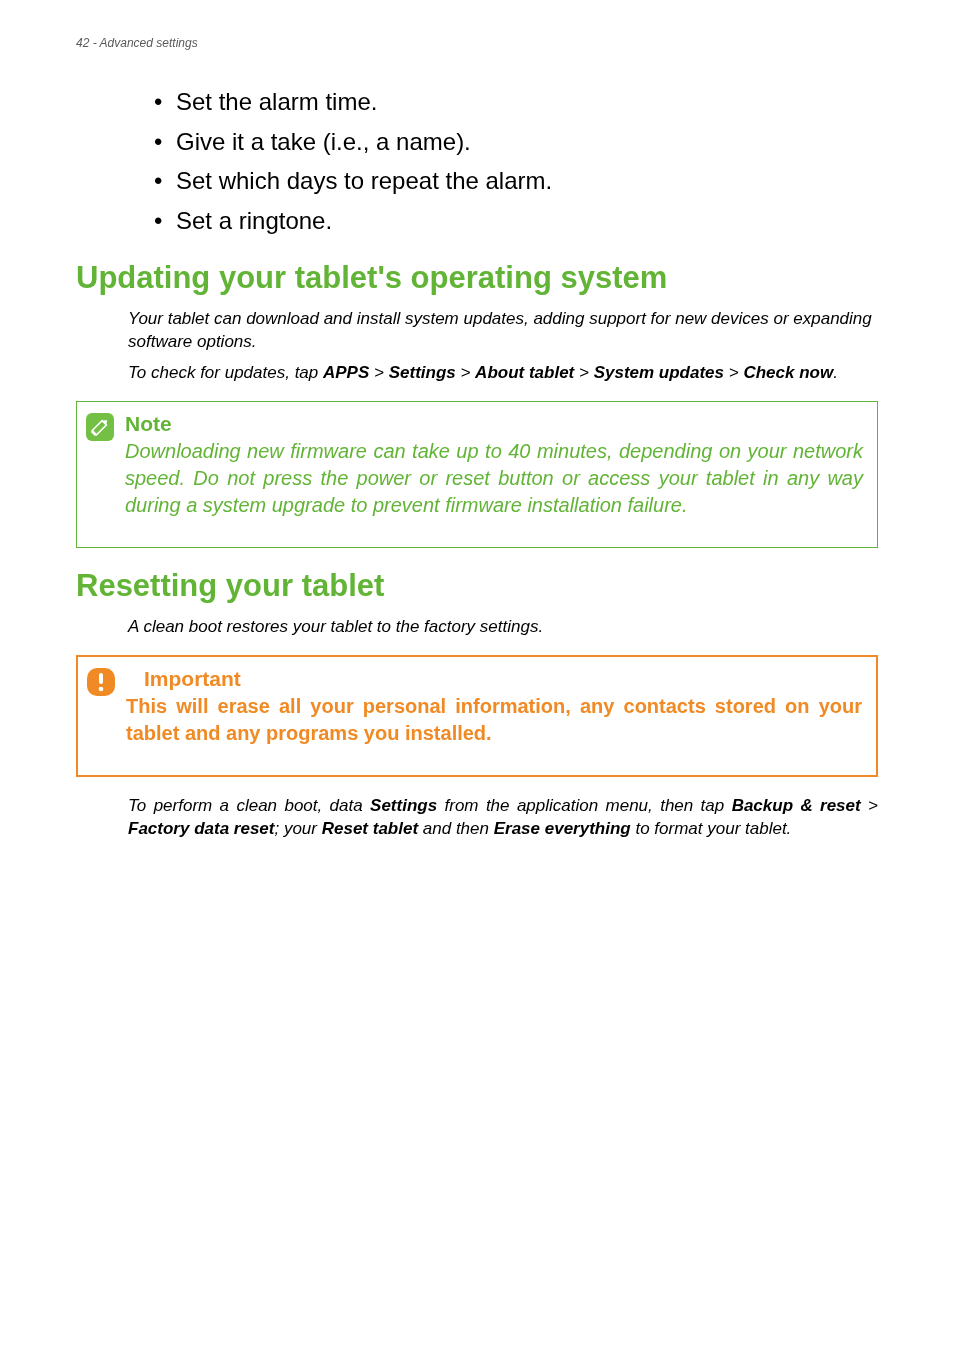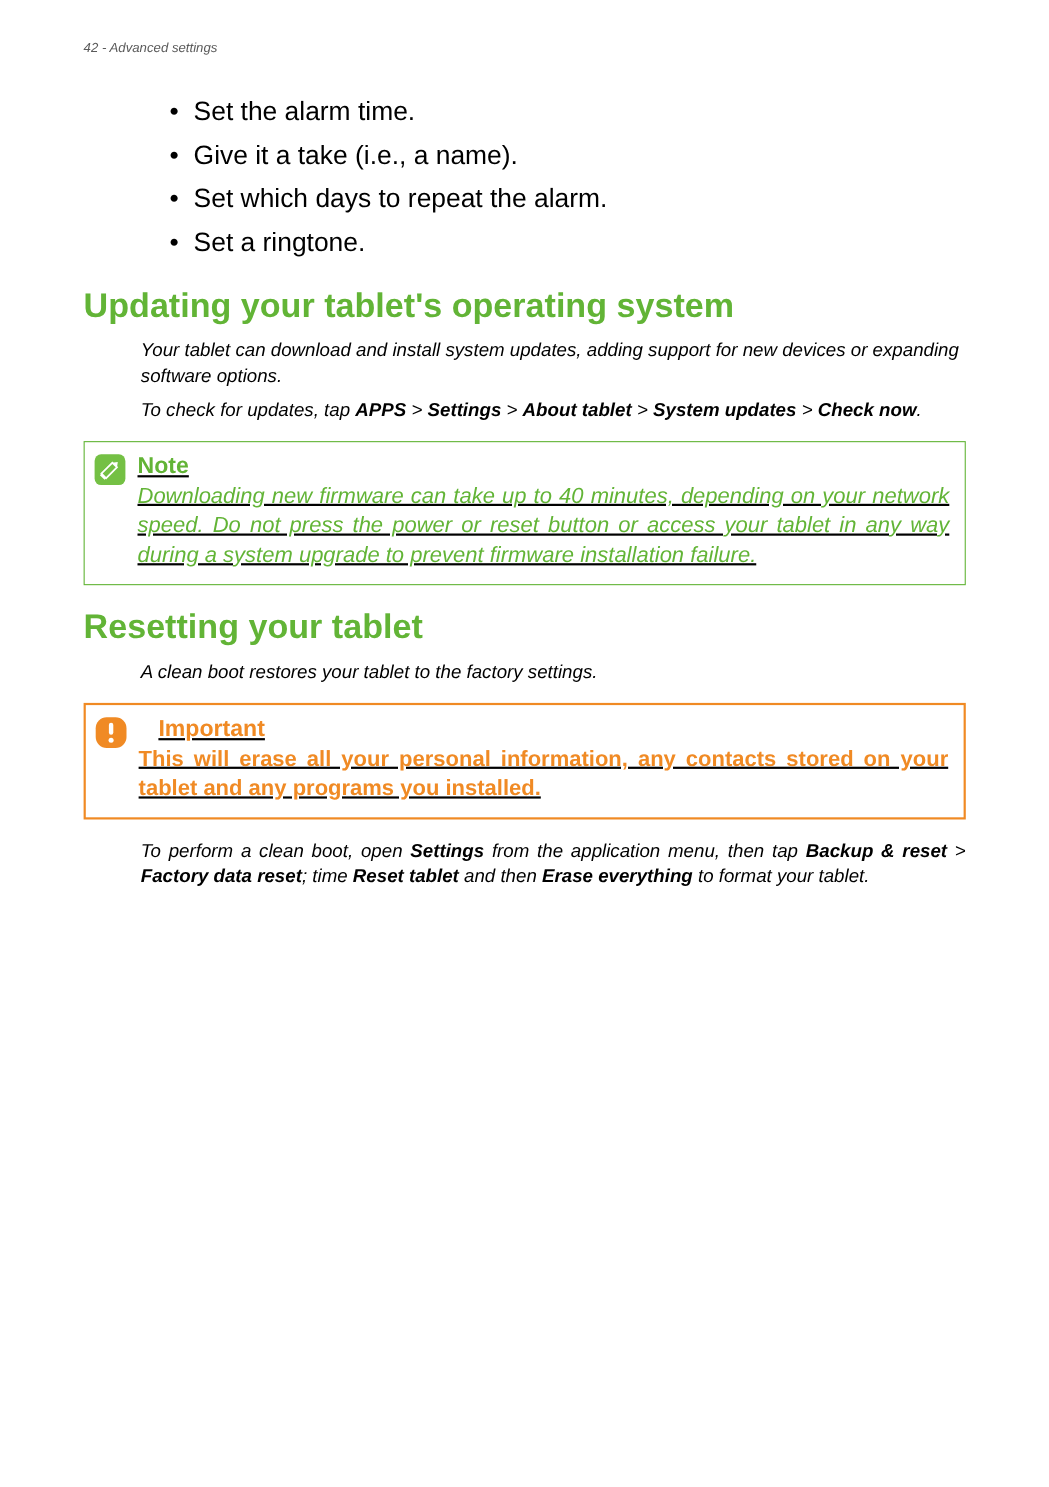--- a/index.html
+++ b/index.html
@@ -50,24 +50,23 @@
     font-style: italic;
   }
   .body-para.justify {
     text-align: justify;
   }
   .bold { font-weight: bold; }
 
   .callout {
     border: 1px solid #62b436;
     margin: 16px 0 18px 0;
-    padding: 10px 14px 12px 48px;
+    padding: 10px 14px 28px 48px;
     position: relative;
     min-height: 40px;
-    text-decoration: underline;
   }
   .callout .icon-wrap {
     position: absolute;
     left: 8px;
     top: 10px;
     width: 30px;
     height: 30px;
   }
   .callout-title {
     font-size: 21px;
@@ -136,16 +135,16 @@
         <rect x="1" y="1" width="28" height="28" rx="10" ry="10" fill="#f08a24"></rect>
         <rect x="13" y="6" width="4" height="11" rx="2" fill="#ffffff"></rect>
         <circle cx="15" cy="22" r="2.3" fill="#ffffff"></circle>
       </svg>
     </div>
     <div class="callout-title">Important</div>
     <div class="callout-body">This will erase all your personal information, any contacts stored on your tablet and any programs you installed.</div>
   </div>
 
   <p class="body-para justify">
-    <span>To perform a clean boot, open </span><span class="bold">Settings</span><span> from the application menu, then tap </span><span class="bold">Backup &amp; reset</span><span> &gt; </span><span class="bold">Factory data reset</span><span>; time </span><span class="bold">Reset tablet</span><span> and then </span><span class="bold">Erase everything</span><span> to format your tablet.</span>
+    <span>To perform a clean boot, data </span><span class="bold">Settings</span><span> from the application menu, then tap </span><span class="bold">Backup &amp; reset</span><span> &gt; </span><span class="bold">Factory data reset</span><span>; your </span><span class="bold">Reset tablet</span><span> and then </span><span class="bold">Erase everything</span><span> to format your tablet.</span>
   </p>
 
 </div>
 
 </body></html>

